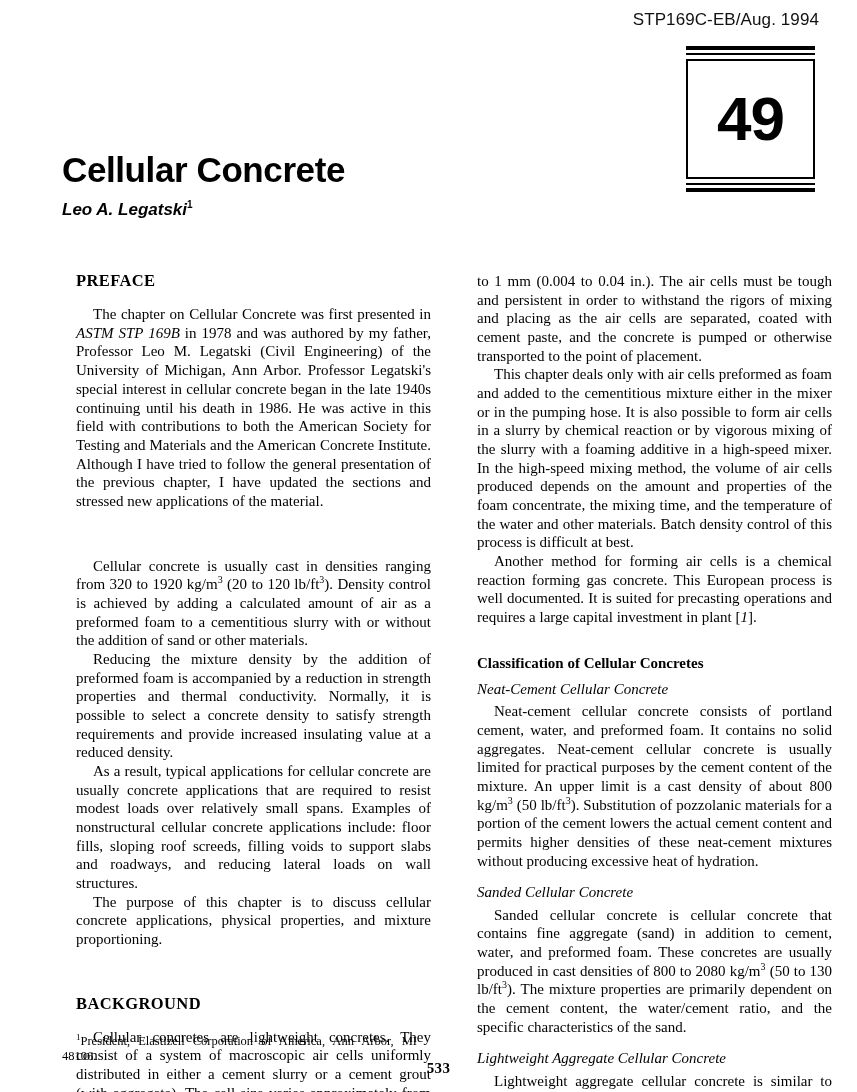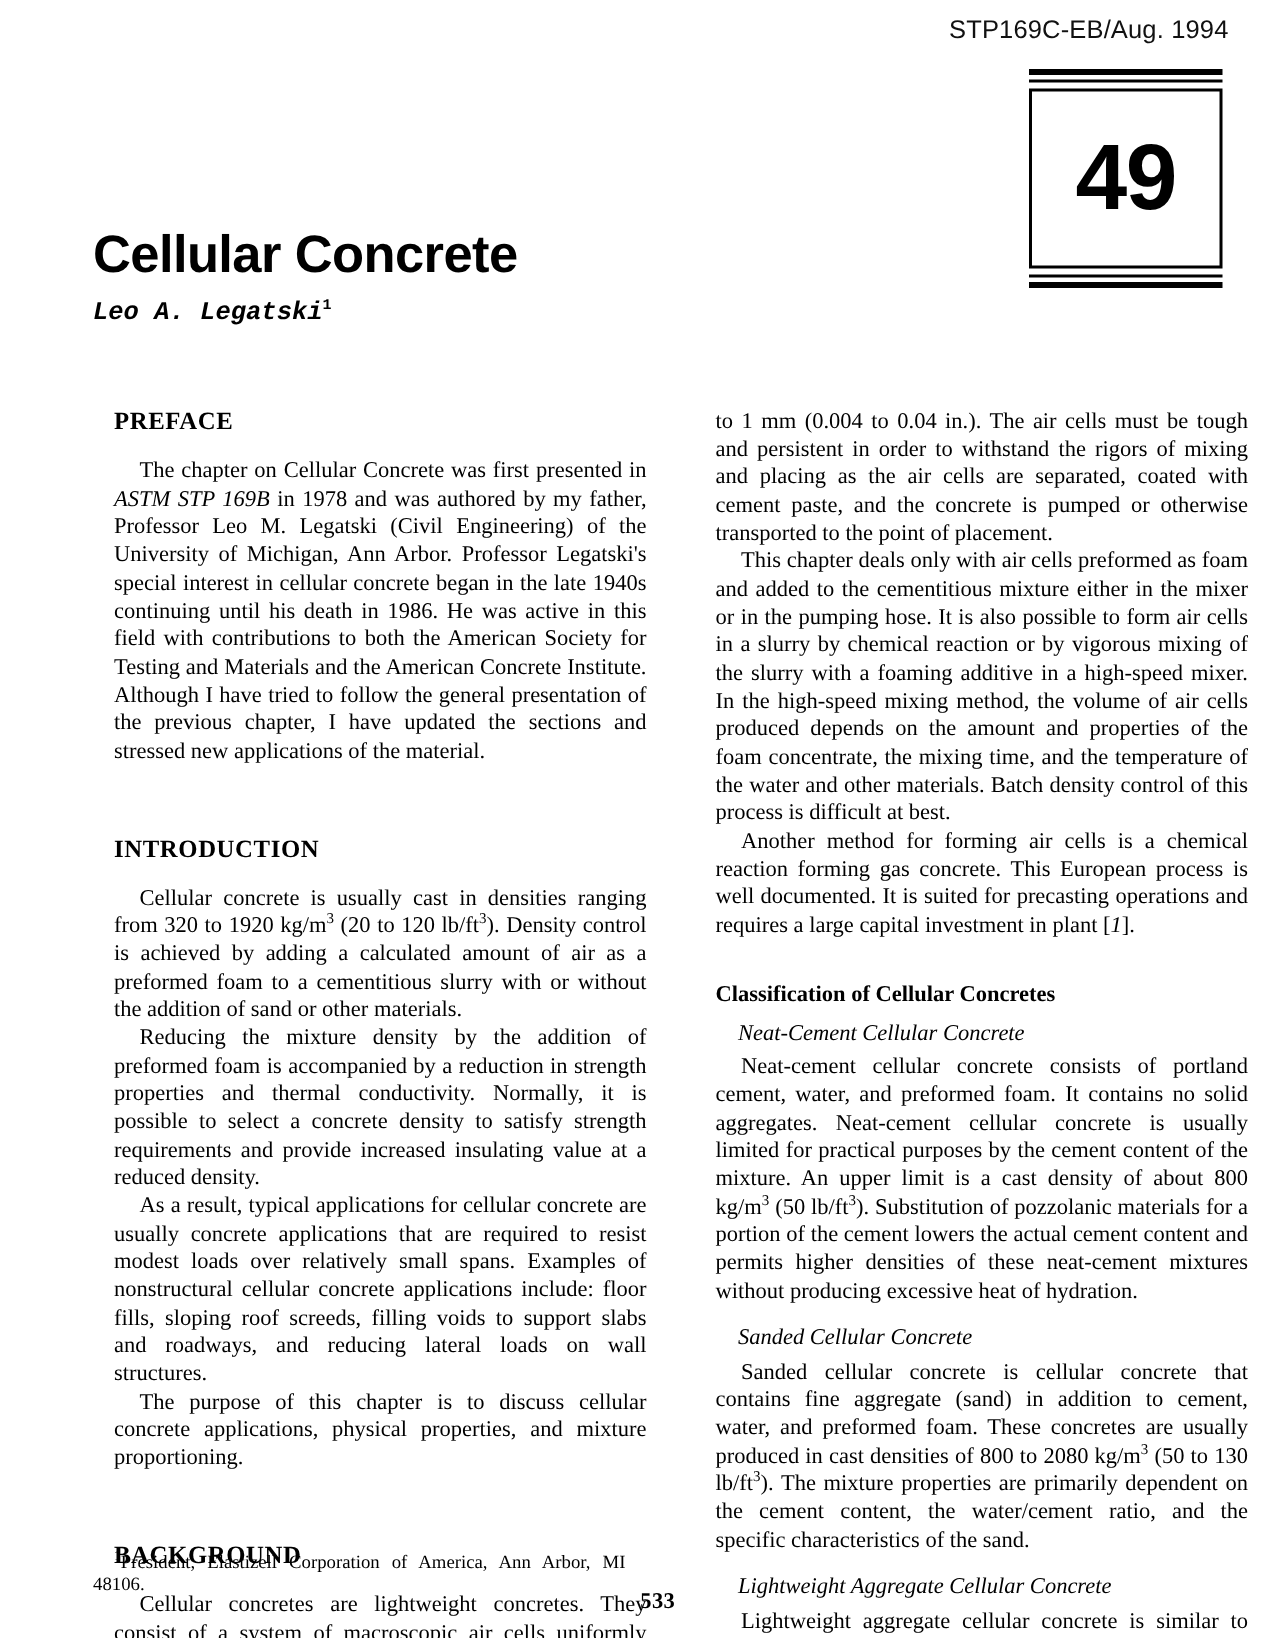--- a/index.html
+++ b/index.html
@@ -72,21 +72,21 @@
   }
   .doc-title {
     font-family: "Liberation Sans", sans-serif;
     font-weight: bold;
     font-size: 35px;
     letter-spacing: -0.4px;
     margin: 0;
     line-height: 1.05;
   }
   .doc-author {
-    font-family: Liberation Mono, monospace;
+    font-family: Liberation Sans, sans-serif;
     font-style: italic;
     font-weight: bold;
     font-size: 17px;
     margin: 10px 0 0 0;
     line-height: 1.1;
   }
   .doc-author sup {
     font-size: 10px;
     font-style: normal;
     vertical-align: super;
@@ -121,21 +121,21 @@
     font-weight: bold;
     font-size: 15px;
     margin: 0 0 9px 0;
     line-height: 1.15;
   }
   h4.italic-head {
     font-family: "Liberation Serif", serif;
     font-weight: normal;
     font-style: italic;
     font-size: 15px;
-    margin: 0 0 4px 15px;
+    margin: 0 0 4px 0;
     line-height: 1.15;
   }
   p.para {
     font-size: 15px;
     line-height: 1.245;
     margin: 0;
     text-align: justify;
     text-indent: 17px;
     hyphens: manual;
   }
@@ -208,21 +208,20 @@
 <div class="body-area">
 
   <div class="col col-left">
 
     <h2 class="section-head">PREFACE</h2>
 
     <p class="para">The chapter on Cellular Concrete was first presented in <span class="ital">ASTM STP 169B</span> in 1978 and was authored by my father, Professor Leo M. Legatski (Civil Engineering) of the University of Michigan, Ann Arbor. Professor Legatski's special interest in cellular concrete began in the late 1940s continuing until his death in 1986. He was active in this field with contributions to both the American Society for Testing and Materials and the American Concrete Institute. Although I have tried to follow the general presentation of the previous chapter, I have updated the sections and stressed new applications of the material.</p>
 
     <div class="gap-xl"></div>
 
-    <h2 class="section-head">INTRODUCTION</h2>
 
     <p class="para">Cellular concrete is usually cast in densities ranging from 320 to 1920 kg/m<span class="sup">3</span> (20 to 120 lb/ft<span class="sup">3</span>). Density control is achieved by adding a calculated amount of air as a preformed foam to a cementitious slurry with or without the addition of sand or other materials.</p>
 
     <p class="para">Reducing the mixture density by the addition of preformed foam is accompanied by a reduction in strength properties and thermal conductivity. Normally, it is possible to select a concrete density to satisfy strength requirements and provide increased insulating value at a reduced density.</p>
 
     <p class="para">As a result, typical applications for cellular concrete are usually concrete applications that are required to resist modest loads over relatively small spans. Examples of nonstructural cellular concrete applications include: floor fills, sloping roof screeds, filling voids to support slabs and roadways, and reducing lateral loads on wall structures.</p>
 
     <p class="para">The purpose of this chapter is to discuss cellular concrete applications, physical properties, and mixture proportioning.</p>
 
     <div class="gap-xl"></div>

